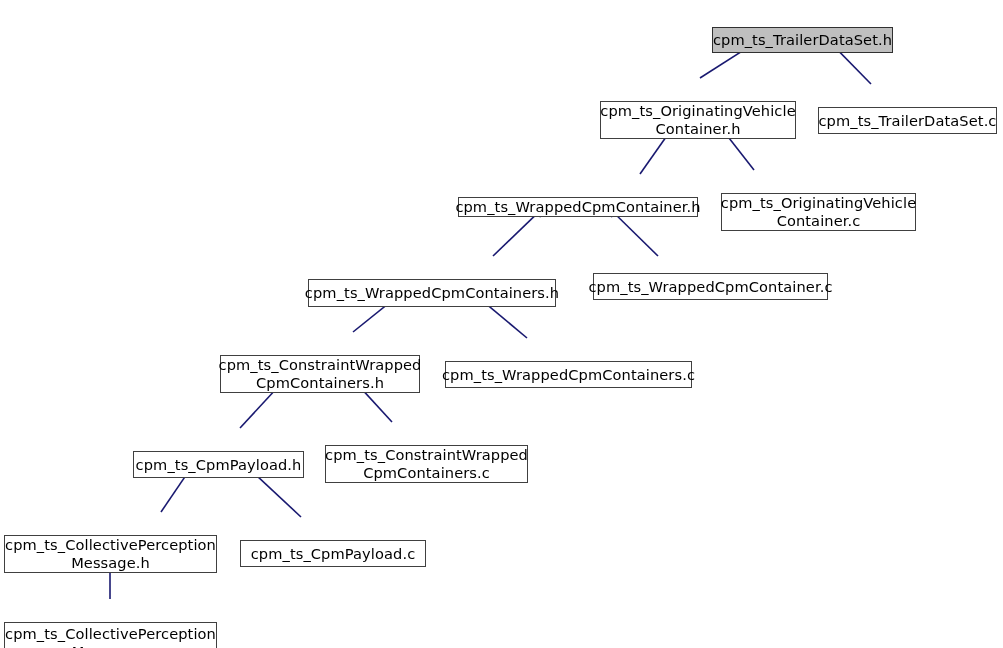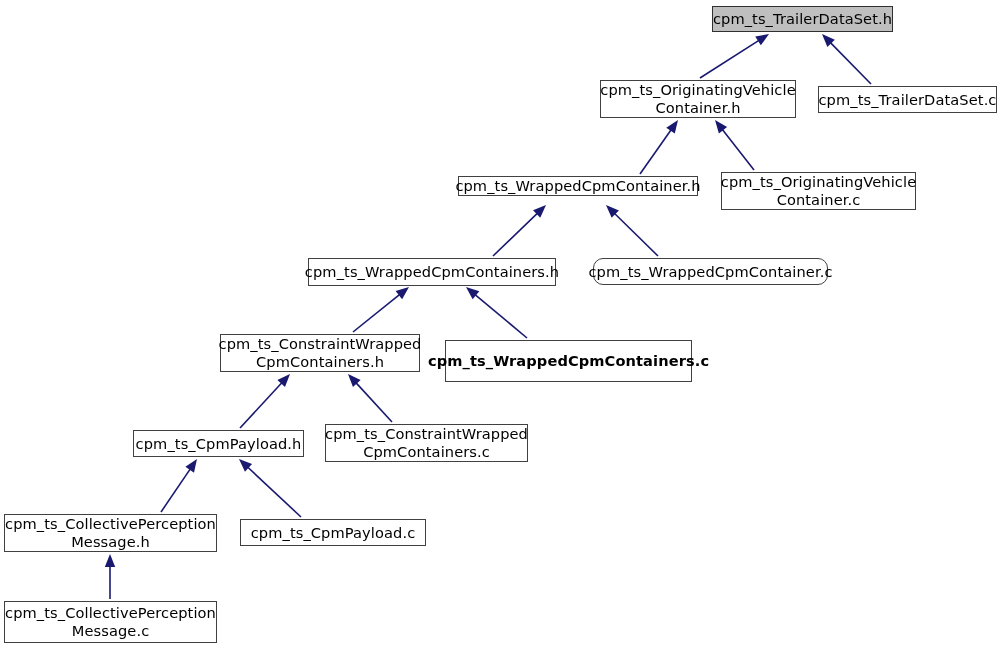--- a/index.html
+++ b/index.html
@@ -31,20 +31,21 @@
     justify-content: center;
     text-align: center;
     border: 1px solid #404040;
     background: #ffffff;
     color: #000000;
     font-size: 14.6px;
     line-height: 18px;
     letter-spacing: 0.1px;
     white-space: pre-line;
     z-index: 2;
+    margin-top: 21px;
   }
   .node.highlight {
     background: #bfbfbf;
     border-color: #303030;
   }
   .node-label {
     display: block;
     padding: 0 4px;
   }
 </style>
@@ -81,24 +82,24 @@
       <polygon points="110,554 115.2,567 104.8,567" fill="#191970"></polygon>
     </svg>
 <div class="node highlight" style="left: 712px; top: 6px; width: 181px; height: 26px;"><span class="node-label">cpm_ts_TrailerDataSet.h</span></div>
     <div class="node" style="left: 600px; top: 80px; width: 196px; height: 38px;"><span class="node-label">cpm_ts_OriginatingVehicle
 Container.h</span></div>
     <div class="node" style="left: 818px; top: 86px; width: 179px; height: 27px; text-align: center;"><span class="node-label">cpm_ts_TrailerDataSet.c</span></div>
     <div class="node" style="left: 458px; top: 176px; width: 240px; height: 20px;"><span class="node-label">cpm_ts_WrappedCpmContainer.h</span></div>
     <div class="node" style="left: 721px; top: 172px; width: 195px; height: 38px;"><span class="node-label">cpm_ts_OriginatingVehicle
 Container.c</span></div>
     <div class="node" style="left: 308px; top: 258px; width: 248px; height: 28px;"><span class="node-label">cpm_ts_WrappedCpmContainers.h</span></div>
-    <div class="node" style="left: 593px; top: 258px; width: 235px; height: 27px; border-radius: 10px;"><span class="node-label">cpm_ts_WrappedCpmContainer.c</span></div>
+    <div class="node" style="left: 593px; top: 252px; width: 235px; height: 27px;"><span class="node-label">cpm_ts_WrappedCpmContainer.c</span></div>
     <div class="node" style="left: 220px; top: 334px; width: 200px; height: 38px;"><span class="node-label">cpm_ts_ConstraintWrapped
 CpmContainers.h</span></div>
-    <div class="node" style="left: 445px; top: 340px; width: 247px; height: 42px; font-weight: bold;"><span class="node-label">cpm_ts_WrappedCpmContainers.c</span></div>
+    <div class="node" style="left: 445px; top: 340px; width: 247px; height: 27px;"><span class="node-label">cpm_ts_WrappedCpmContainers.c</span></div>
     <div class="node" style="left: 133px; top: 430px; width: 171px; height: 27px;"><span class="node-label">cpm_ts_CpmPayload.h</span></div>
     <div class="node" style="left: 325px; top: 424px; width: 203px; height: 38px;"><span class="node-label">cpm_ts_ConstraintWrapped
 CpmContainers.c</span></div>
     <div class="node" style="left: 4px; top: 514px; width: 213px; height: 38px;"><span class="node-label">cpm_ts_CollectivePerception
 Message.h</span></div>
     <div class="node" style="left: 240px; top: 519px; width: 186px; height: 27px;"><span class="node-label">cpm_ts_CpmPayload.c</span></div>
     <div class="node" style="left: 4px; top: 601px; width: 213px; height: 42px;"><span class="node-label">cpm_ts_CollectivePerception
 Message.c</span></div>
   </div>
 

